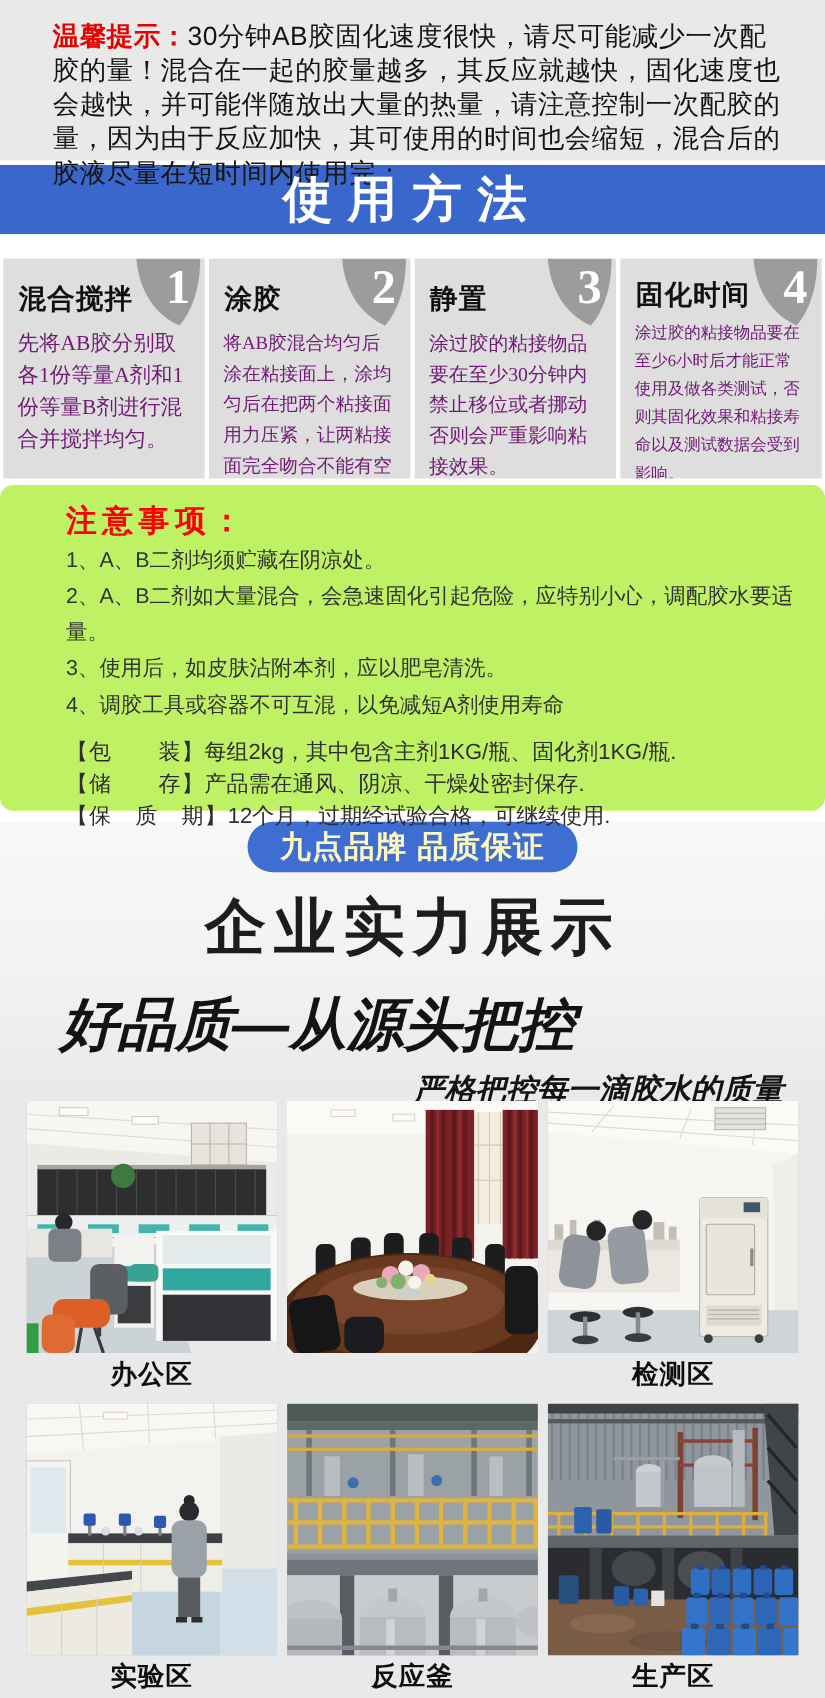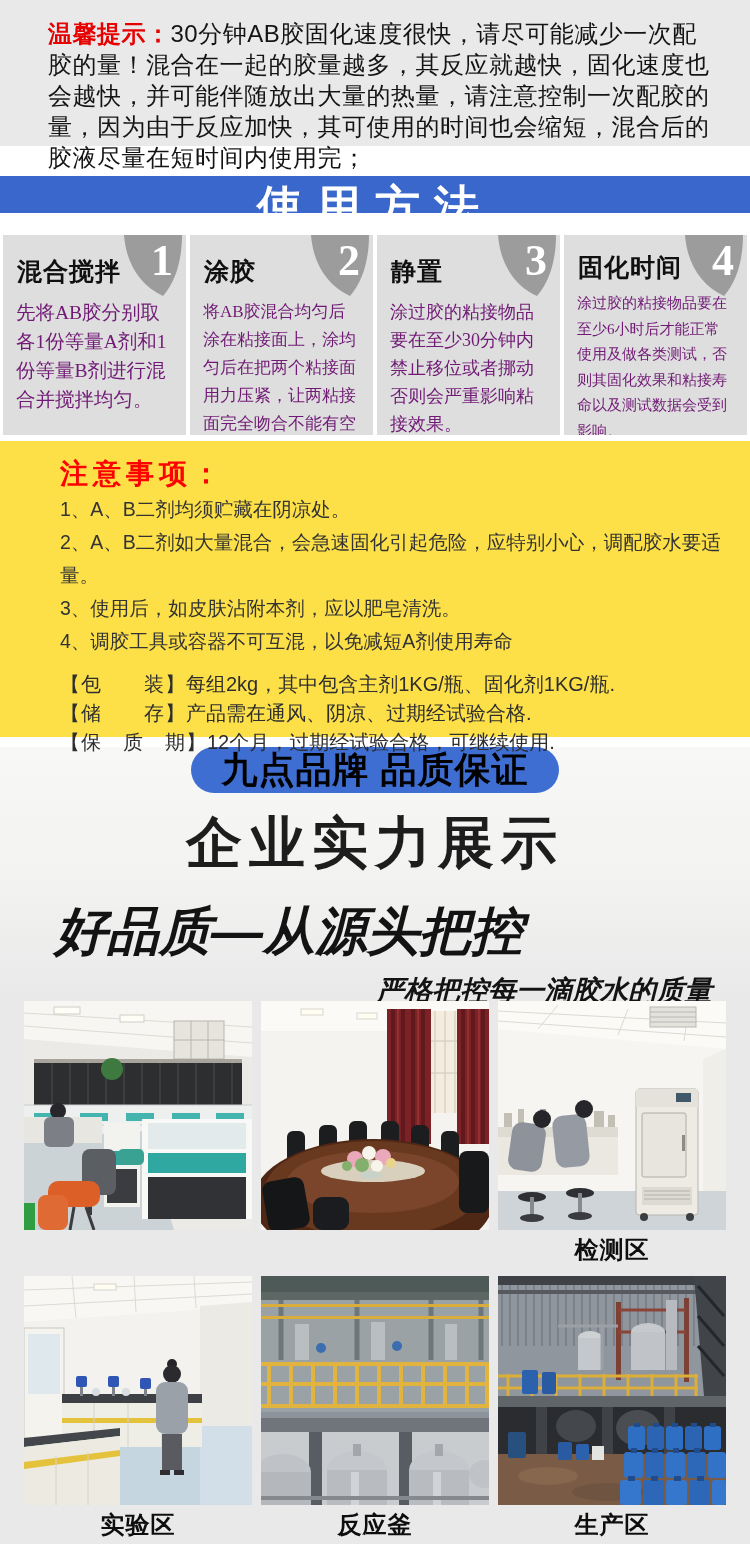--- a/index.html
+++ b/index.html
@@ -11,50 +11,50 @@
   .serif { font-family:"Liberation Serif","DejaVu Serif",serif; }
 
   
   .sec-warning { height:146px; background:#e9e9e9; padding:18px 36px 0 48px; }
   .sec-warning p { font-size:24px; line-height:31px; color:#141414; letter-spacing:.5px; }
   .warn-label { color:#e60000; font-weight:bold; }
 
   
   .sec-banner { height:67px; background:#ffffff; padding-top:4px; }
   .banner { height:63px; background:#3a67cb; color:#fff; text-align:center;
-            line-height:62px; font-size:45px; font-weight:bold; letter-spacing:14px;margin-top:26px; }
+            line-height:62px; font-size:45px; font-weight:bold; letter-spacing:14px; }
 
   
   .sec-steps { height:228px; background:#ffffff; padding:22px 3px 6px; display:flex; gap:4px; }
   .step-card { flex:1; background:#dedede; position:relative; height:200px; overflow:hidden; }
   .leaf { position:absolute; top:0; right:2px; width:62px; height:64px; }
   .leaf-num { position:absolute; top:0; right:13px; color:#fff; font-size:44px; font-weight:bold;
               font-family:"Liberation Serif","DejaVu Serif",serif; }
   .step-title { margin:20px 0 0 14px; font-family:"Liberation Serif","DejaVu Serif",serif;
                 font-size:25px; font-weight:bold; color:#101010; letter-spacing:1px; }
   .step-desc { margin:10px 13px 0; color:#701a75;font-family:Liberation Serif, serif; }
   .step-card:nth-child(1) .step-desc { font-size:19.5px; line-height:29px; }
   .step-card:nth-child(2) .step-desc { font-size:17px;   line-height:28px; }
   .step-card:nth-child(3) .step-desc { font-size:18px;   line-height:28px; }
   .step-card:nth-child(4) .step-title { margin-top:16px; }
   .step-card:nth-child(4) .step-desc { font-size:15px; line-height:25.5px; margin-top:7px; }
 
   
-  .sec-notes { height:296px; background:#fde047; padding:14px 20px 0 60px; }
+  .sec-notes { height:296px; background:#bef264; padding:14px 20px 0 60px;border-radius:12px; }
   .notes-title { font-size:28px; font-weight:bold; color:#fe0000; letter-spacing:5px; height:38px; }
   .note-item { font-size:19.5px; line-height:33px; color:#333; }
   .specs { margin-top:12px; }
   .spec-line { font-size:20px; line-height:29px; color:#2e2e2e; }
   .spec-label { letter-spacing:1px; }
 
   
   .sec-brand { height:252px;
     background:linear-gradient(180deg,#f8f8f7 0%,#f2f2f1 55%,#e9e9e9 100%); }
   .badge { margin:10px auto 0; width:fit-content; padding:0 30px; height:46px; line-height:46px;
-           border-radius:23px; background:#3f6ed2; color:#000000; font-size:36px; font-weight:bold;
+           border-radius:23px; background:#3f6ed2; color:#fef9c3; font-size:28px; font-weight:bold;
            letter-spacing:1px; }
   .brand-title { margin-top:13px; text-align:center; font-family:"Liberation Serif","DejaVu Serif",serif;
                  font-size:56px; font-weight:bold; color:#1d1d1d; letter-spacing:7px; }
   .sub-left  { margin:15px 16px 0 55px; font-size:52px; font-weight:bold; font-style:italic; color:#131313; }
   .sub-right { text-align:right; margin:5px 38px 0 0; font-size:28px; font-weight:bold;
                font-style:italic; color:#131313; }
 
   
   .sec-gallery { height:555px; background:#e9e9e9; padding:2px 22px 0 24px;
                  display:flex; flex-wrap:wrap; column-gap:9px; row-gap:8px; align-content:flex-start; }
@@ -116,21 +116,21 @@
 </section>
 
 <section class="sec-notes">
   <h2 class="notes-title">注意事项：</h2>
   <div class="note-item">1、A、B二剂均须贮藏在阴凉处。</div>
   <div class="note-item">2、A、B二剂如大量混合，会急速固化引起危险，应特别小心，调配胶水要适量。</div>
   <div class="note-item">3、使用后，如皮肤沾附本剂，应以肥皂清洗。</div>
   <div class="note-item">4、调胶工具或容器不可互混，以免减短A剂使用寿命</div>
   <div class="specs">
     <div class="spec-line"><span class="spec-label">【包　　装】</span><span>每组2kg，其中包含主剂1KG/瓶、固化剂1KG/瓶.</span></div>
-    <div class="spec-line"><span class="spec-label">【储　　存】</span><span>产品需在通风、阴凉、过期经试验合格.</span></div>
+    <div class="spec-line"><span class="spec-label">【储　　存】</span><span>产品需在通风、阴凉、干燥处密封保存.</span></div>
     <div class="spec-line"><span class="spec-label">【保　质　期】</span><span>12个月，过期经试验合格，可继续使用.</span></div>
   </div>
 </section>
 
 <section class="sec-brand">
   <div class="badge">九点品牌 品质保证</div>
   <h1 class="brand-title">企业实力展示</h1>
   <div class="sub-left">好品质—从源头把控</div>
   <div class="sub-right">严格把控每一滴胶水的质量</div>
 </section>
@@ -171,20 +171,21 @@
         <rect x="83" y="168" width="30" height="34" fill="#3a3c40"></rect>
         <rect x="58" y="148" width="34" height="46" rx="8" fill="#5b5f64"></rect>
         <rect x="64" y="192" width="4" height="22" fill="#3c3c3e"></rect>
         <rect x="94" y="148" width="26" height="16" rx="5" fill="#3aa292"></rect>
         <rect x="24" y="180" width="52" height="26" rx="10" fill="#dd5f28"></rect>
         <rect x="14" y="194" width="30" height="35" rx="8" fill="#e06a33"></rect>
         <path d="M50,206 L46,229 M62,206 L70,229" stroke="#3c3c3e" stroke-width="3" fill="none"></path>
         <rect x="0" y="202" width="11" height="27" fill="#2f9e42"></rect>
       </svg>
     </div>
+    <figcaption>办公区</figcaption>
   </figure>
 
   <figure>
     <div class="photo">
       <svg viewBox="0 0 228 229" preserveAspectRatio="none">
         <rect width="228" height="229" fill="#f5f3ef"></rect>
         <rect width="228" height="30" fill="#fbfaf7"></rect>
         <rect x="40" y="8" width="22" height="6" fill="#fffdf2" stroke="#d8d6cf"></rect>
         <rect x="96" y="12" width="20" height="6" fill="#fffdf2" stroke="#d8d6cf"></rect>
         <rect x="166" y="10" width="34" height="102" fill="#f3ecdf"></rect>

